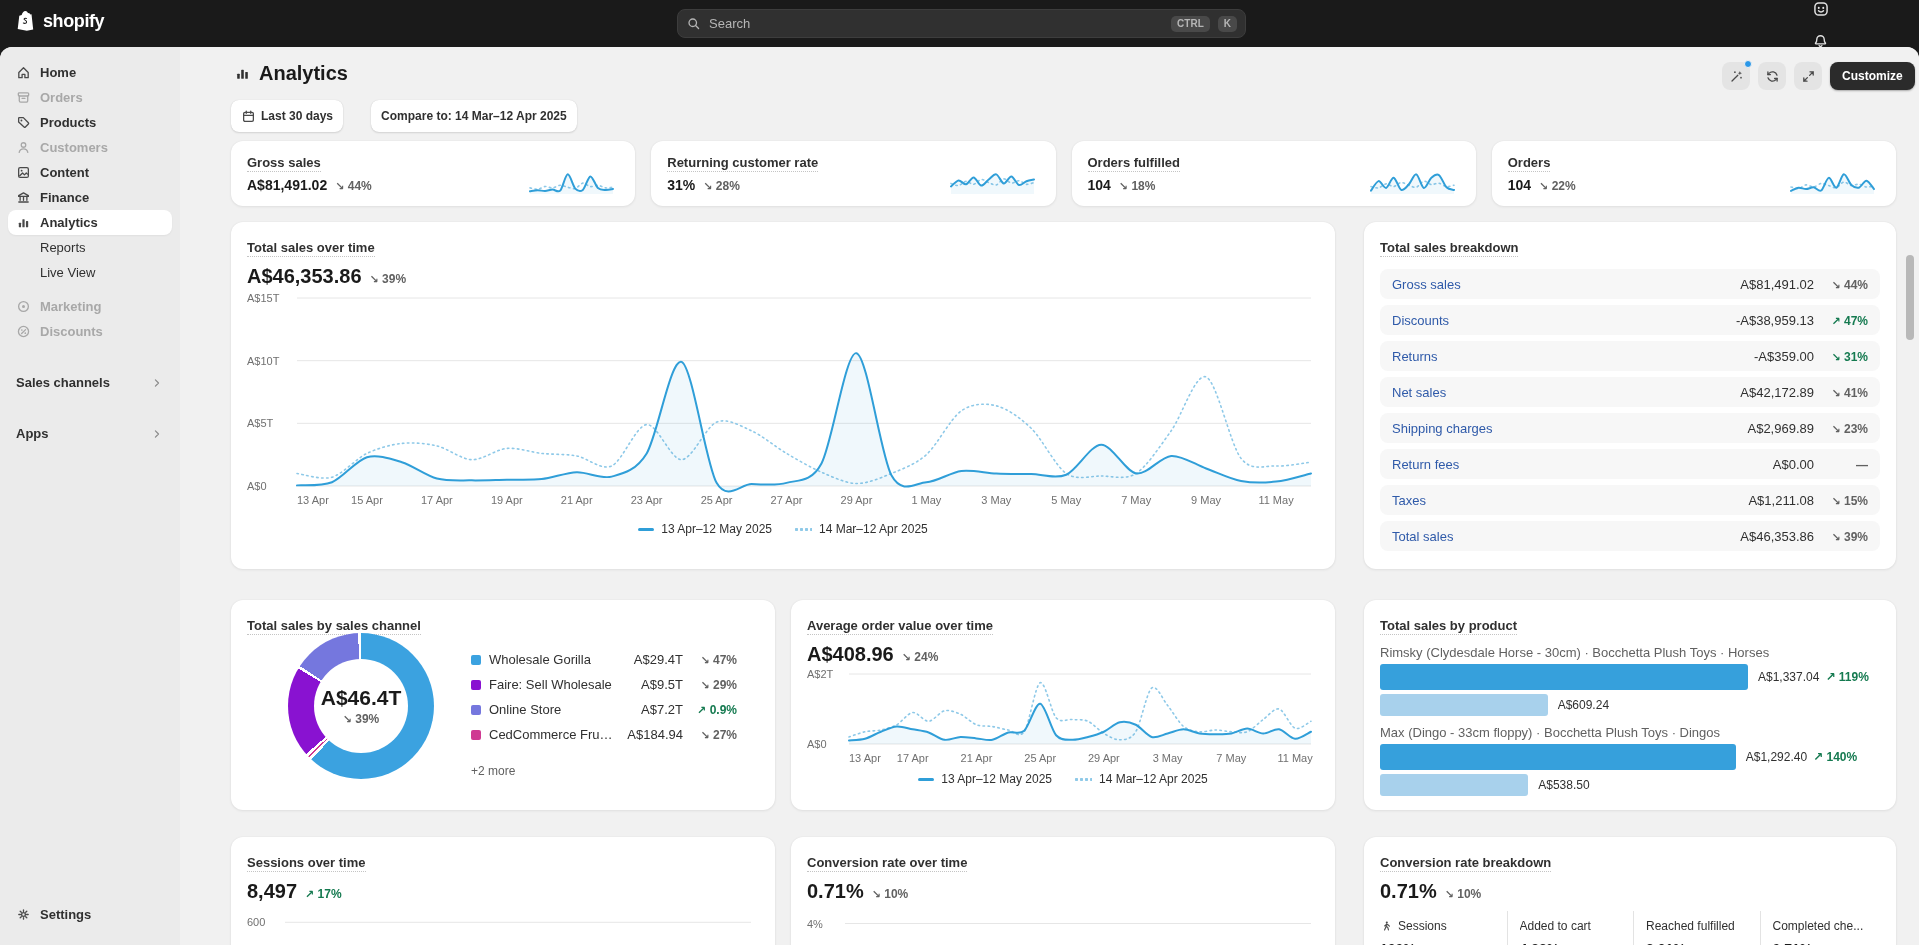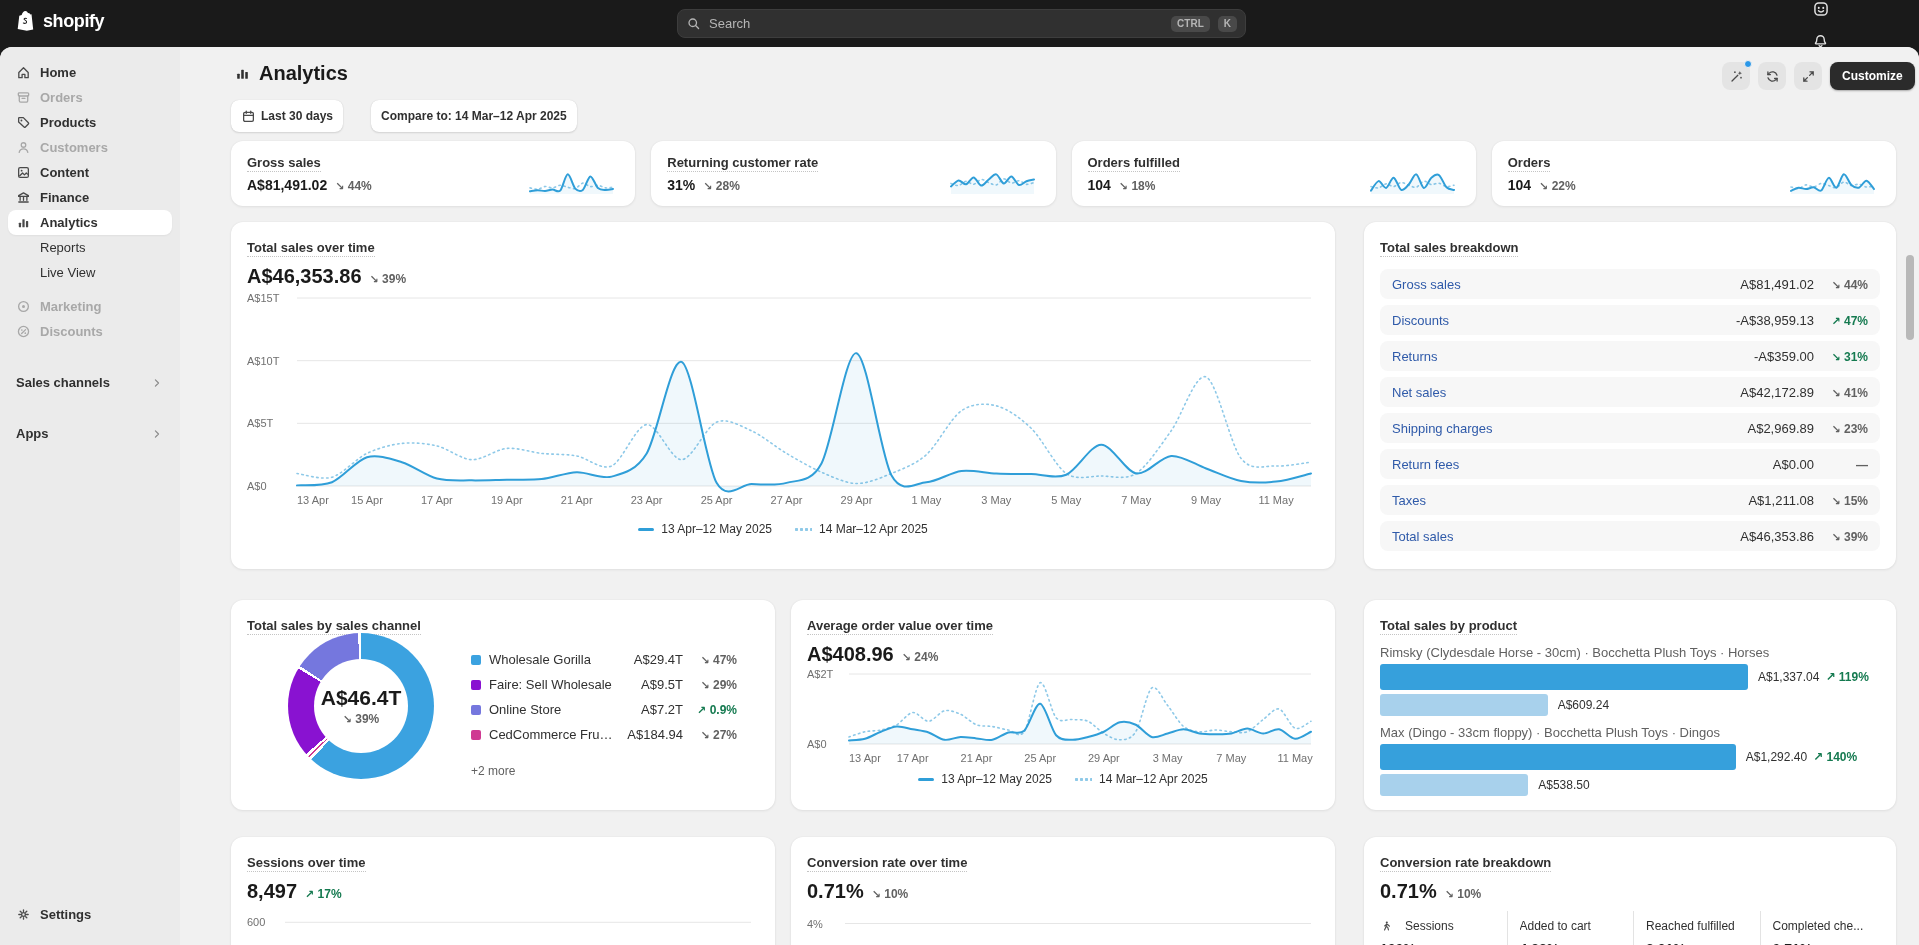--- a/index.html
+++ b/index.html
@@ -127,21 +127,21 @@
   .bar { height:26px; border-radius:3px; background:#36a0dc; }
   .bar.lt { height:22px; background:#a8d1ec; }
   .bar-val { font-size:12px; color:#303030; white-space:nowrap; }
   .bar-chg { font-size:12px; font-weight:700; color:#157a50; margin-left:6px; }
 
   
   #funnel-cols { position:absolute; left:16px; right:10px; top:74px; bottom:0; display:grid;
     grid-template-columns:repeat(4,1fr); }
   .fn-col { padding:6px 0 0 12px; border-left:1px solid #e3e3e3; }
   .fn-col:first-child { border-left:none; padding-left:0; }
-  .fn-head { display:flex; align-items:center; gap:12px; font-size:12px; color:#303030; height:18px;
+  .fn-head { display:flex; align-items:center; gap:5px; font-size:12px; color:#303030; height:18px;
     white-space:nowrap; overflow:hidden; }
   .fn-head .nav-ic { width:13px; height:13px; color:#4a4a4a; flex:0 0 auto; }
   .fn-vals { margin-top:6px; font-size:14px; font-weight:700; color:#1a1a1a; }
   .fn-count { font-weight:400; color:#8a8a8a; margin-left:5px; font-size:13px; }
 
   .chart-host { display:block; }
   .grid-label { font-size:11px; fill:#707070; }
   .x-label { font-size:11px; fill:#707070; }
 
   

